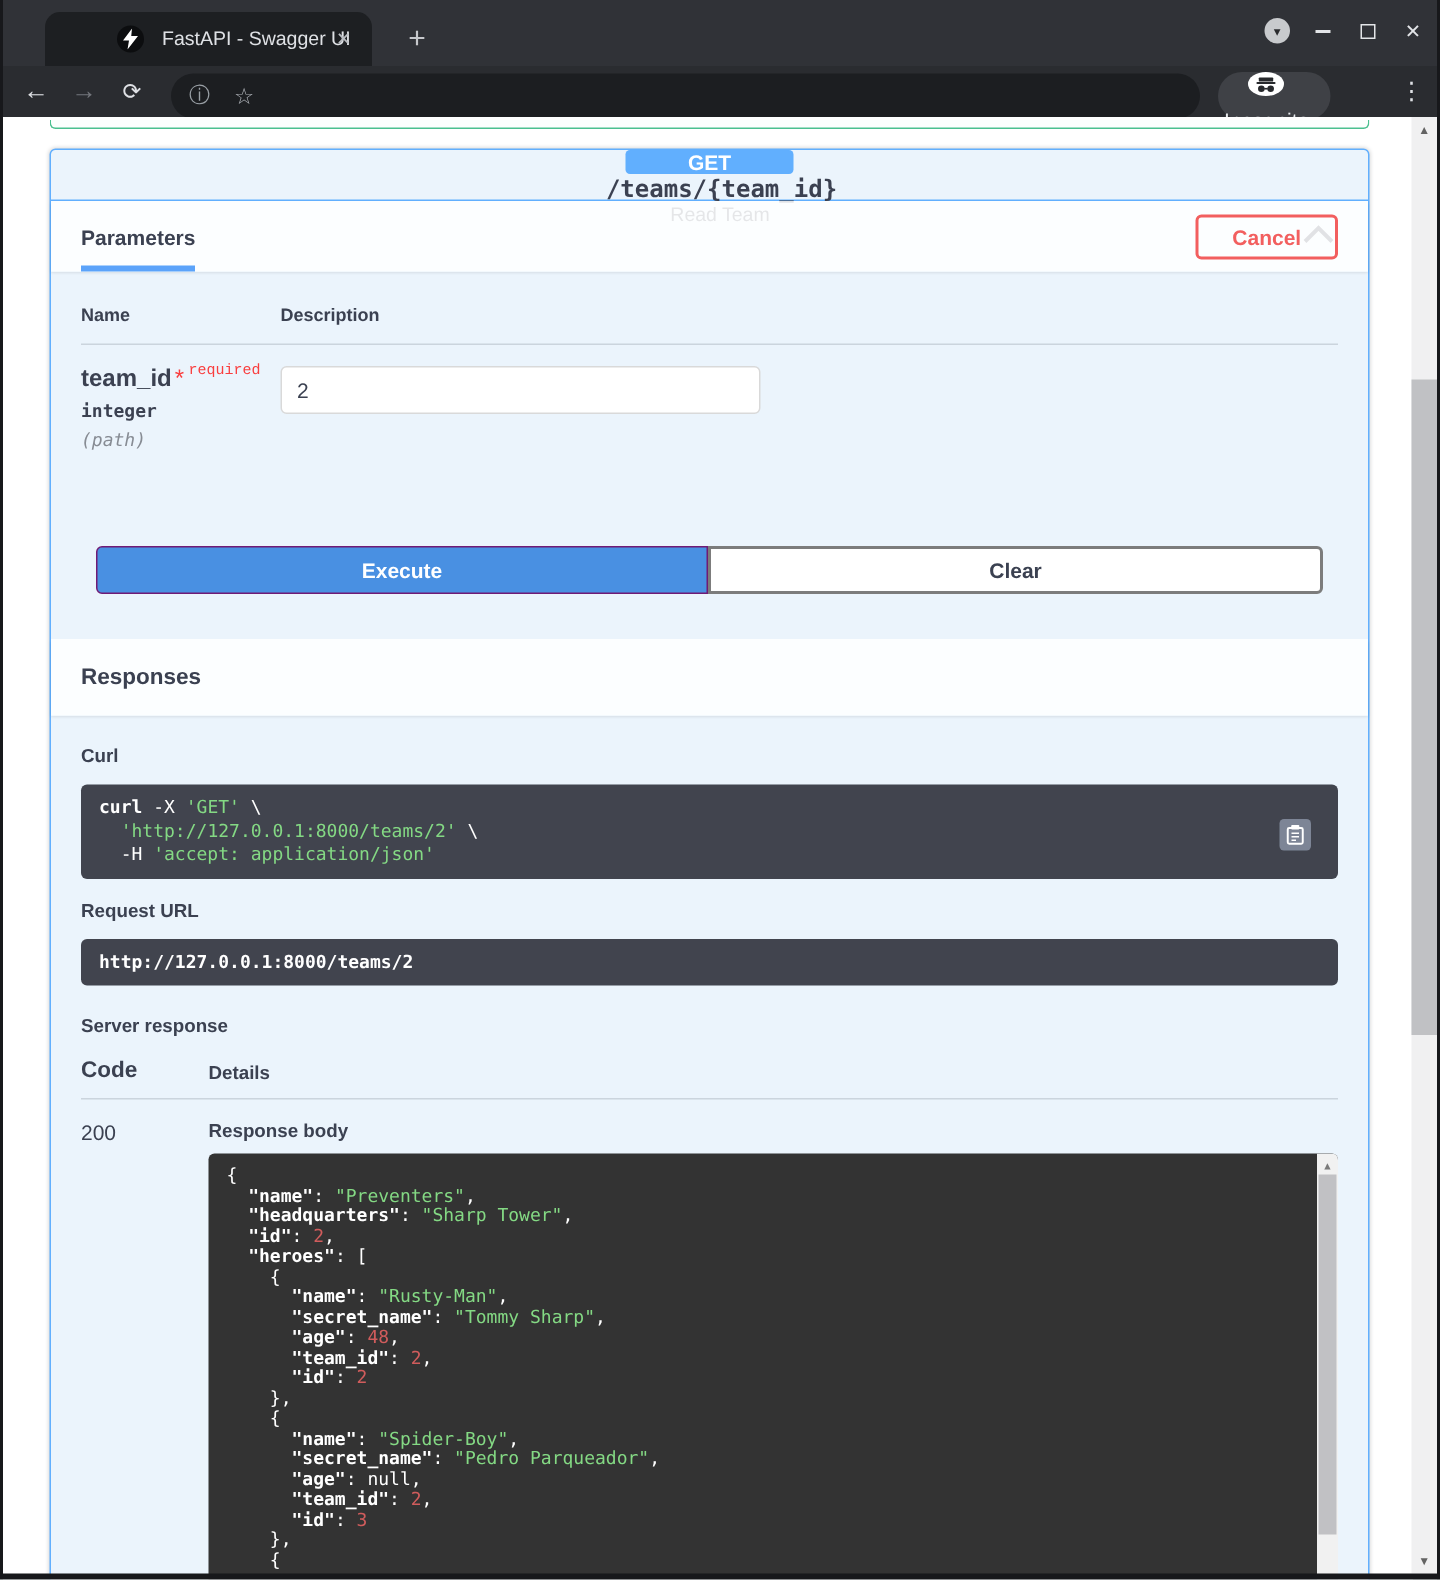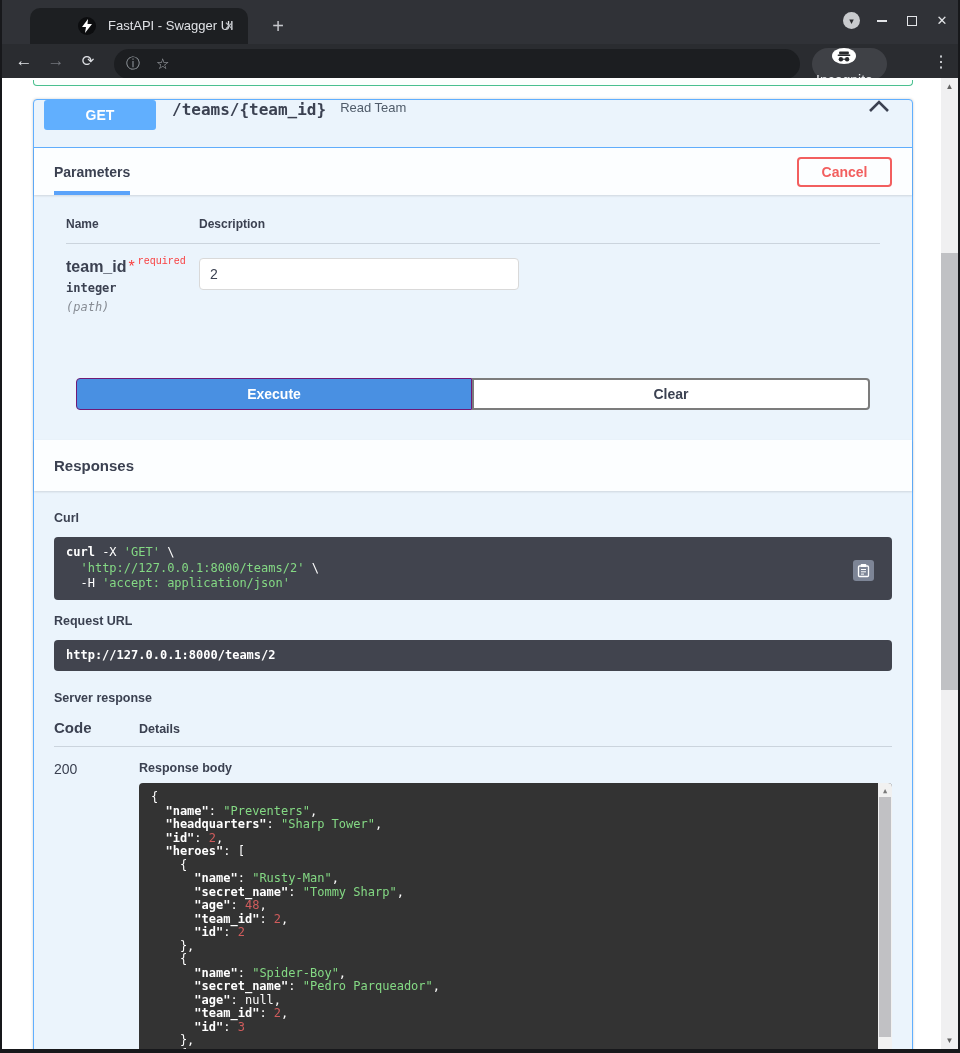--- a/index.html
+++ b/index.html
@@ -67,38 +67,38 @@
   .page { position:absolute; left:0; top:78px; width:942px; bottom:0; background:#fff; overflow:hidden; }
   .prev-block-bottom {
     margin:2px 0 13px 33px; width:880px; height:6px;
     border:1px solid #4ac08f; border-top:none; border-radius:0 0 4px 4px; background:#fbfffd;
   }
   .opblock {
     margin-left:33px; width:880px;
     border:1px solid #61affe; border-radius:4px; background:#ebf4fc;
     box-shadow:0 0 3px rgba(0,0,0,.19);
   }
-  .op-header { display:flex; height:48px; padding:0 10px;
-    border-bottom:1px solid #61affe; }
+  .op-header { display:flex; align-items:center; height:34px; padding:0 10px;
+    border-bottom:1px solid #61affe;flex-direction:column; }
   .method-badge { width:112px; height:30px; background:#61affe; border-radius:3px; color:#fff;
     font-size:14px; font-weight:bold; display:flex; align-items:center; justify-content:center; }
   .op-path { margin-left:16px; font-family:"DejaVu Sans Mono", monospace; font-weight:bold;
     font-size:16px; color:#3b4151; }
   .op-summary { margin-left:14px; font-size:13px; color:#4f5b69; }
   .collapse-ic { margin-left:auto; margin-right:12px; display:flex; }
 
   .section-band { height:47px; display:flex; align-items:center; padding:0 20px;
     background:rgba(255,255,255,.85); box-shadow:0 1px 2px rgba(0,0,0,.12); position:relative; }
   .param-tab { height:100%; display:flex; align-items:center; padding-top:4px;
     border-bottom:4px solid #5ba3fa; font-size:14px; font-weight:bold; color:#3b4151; }
   .cancel-btn { margin-left:auto; width:95px; height:30px; background:transparent;
     border:2px solid #f25f5f; border-radius:4px; color:#f25f5f; font-weight:bold; font-size:14px;
     font-family:"Liberation Sans", sans-serif; }
 
-  .params-area { padding:0 32px; }
+  .params-area { padding:0 20px; }
   .thead { display:flex; padding:22px 0 12px; border-bottom:1px solid rgba(59,65,81,.18); }
   .col-name { width:133px; }
   .th { font-size:12px; font-weight:bold; color:#3b4151; }
   .param-row { display:flex; padding-top:14px; min-height:84px; }
   .pname { font-size:16px; font-weight:bold; color:#3b4151; }
   .pstar { color:#f93e3e; margin-left:2px; }
   .preq { color:#f93e3e; font-size:10px; vertical-align:top; position:relative; top:-2px; margin-left:3px;font-family:Liberation Mono, monospace; }
   .ptype { font-family:"DejaVu Sans Mono", monospace; font-weight:bold; font-size:12px; margin-top:5px; }
   .ppath { font-family:"DejaVu Sans Mono", monospace; font-style:italic; font-size:12px;
     color:#878c94; margin-top:5px; }

